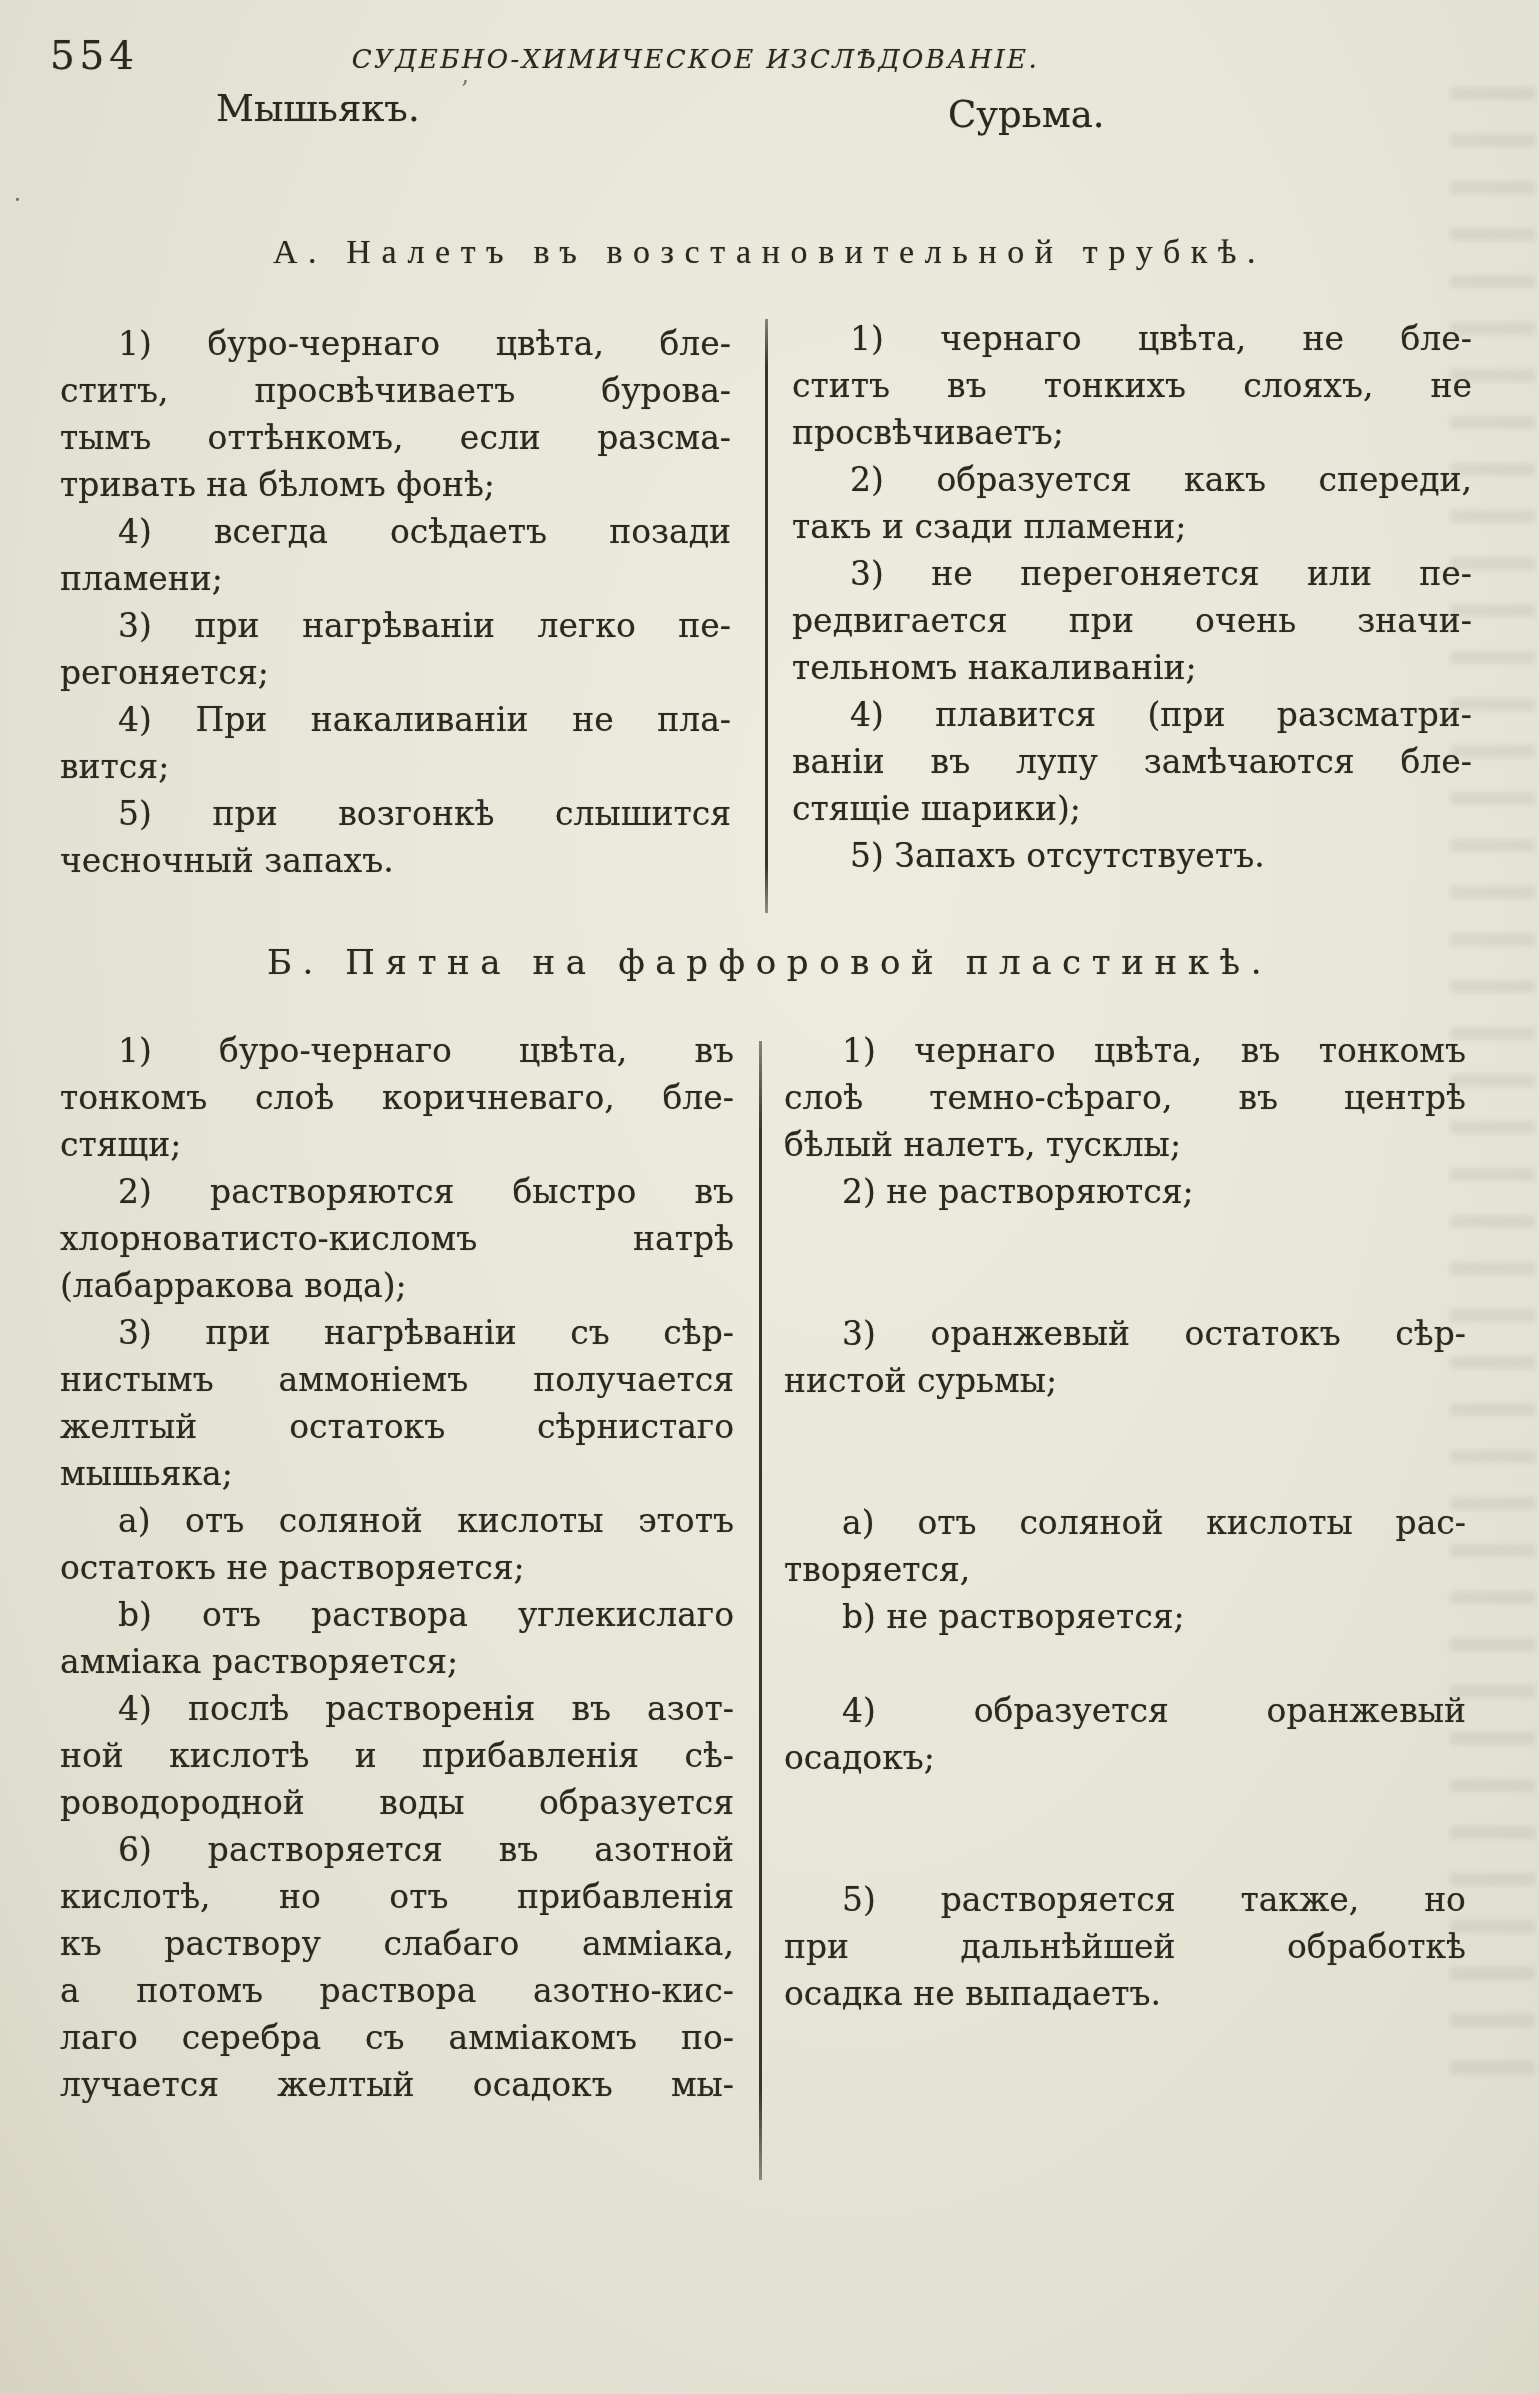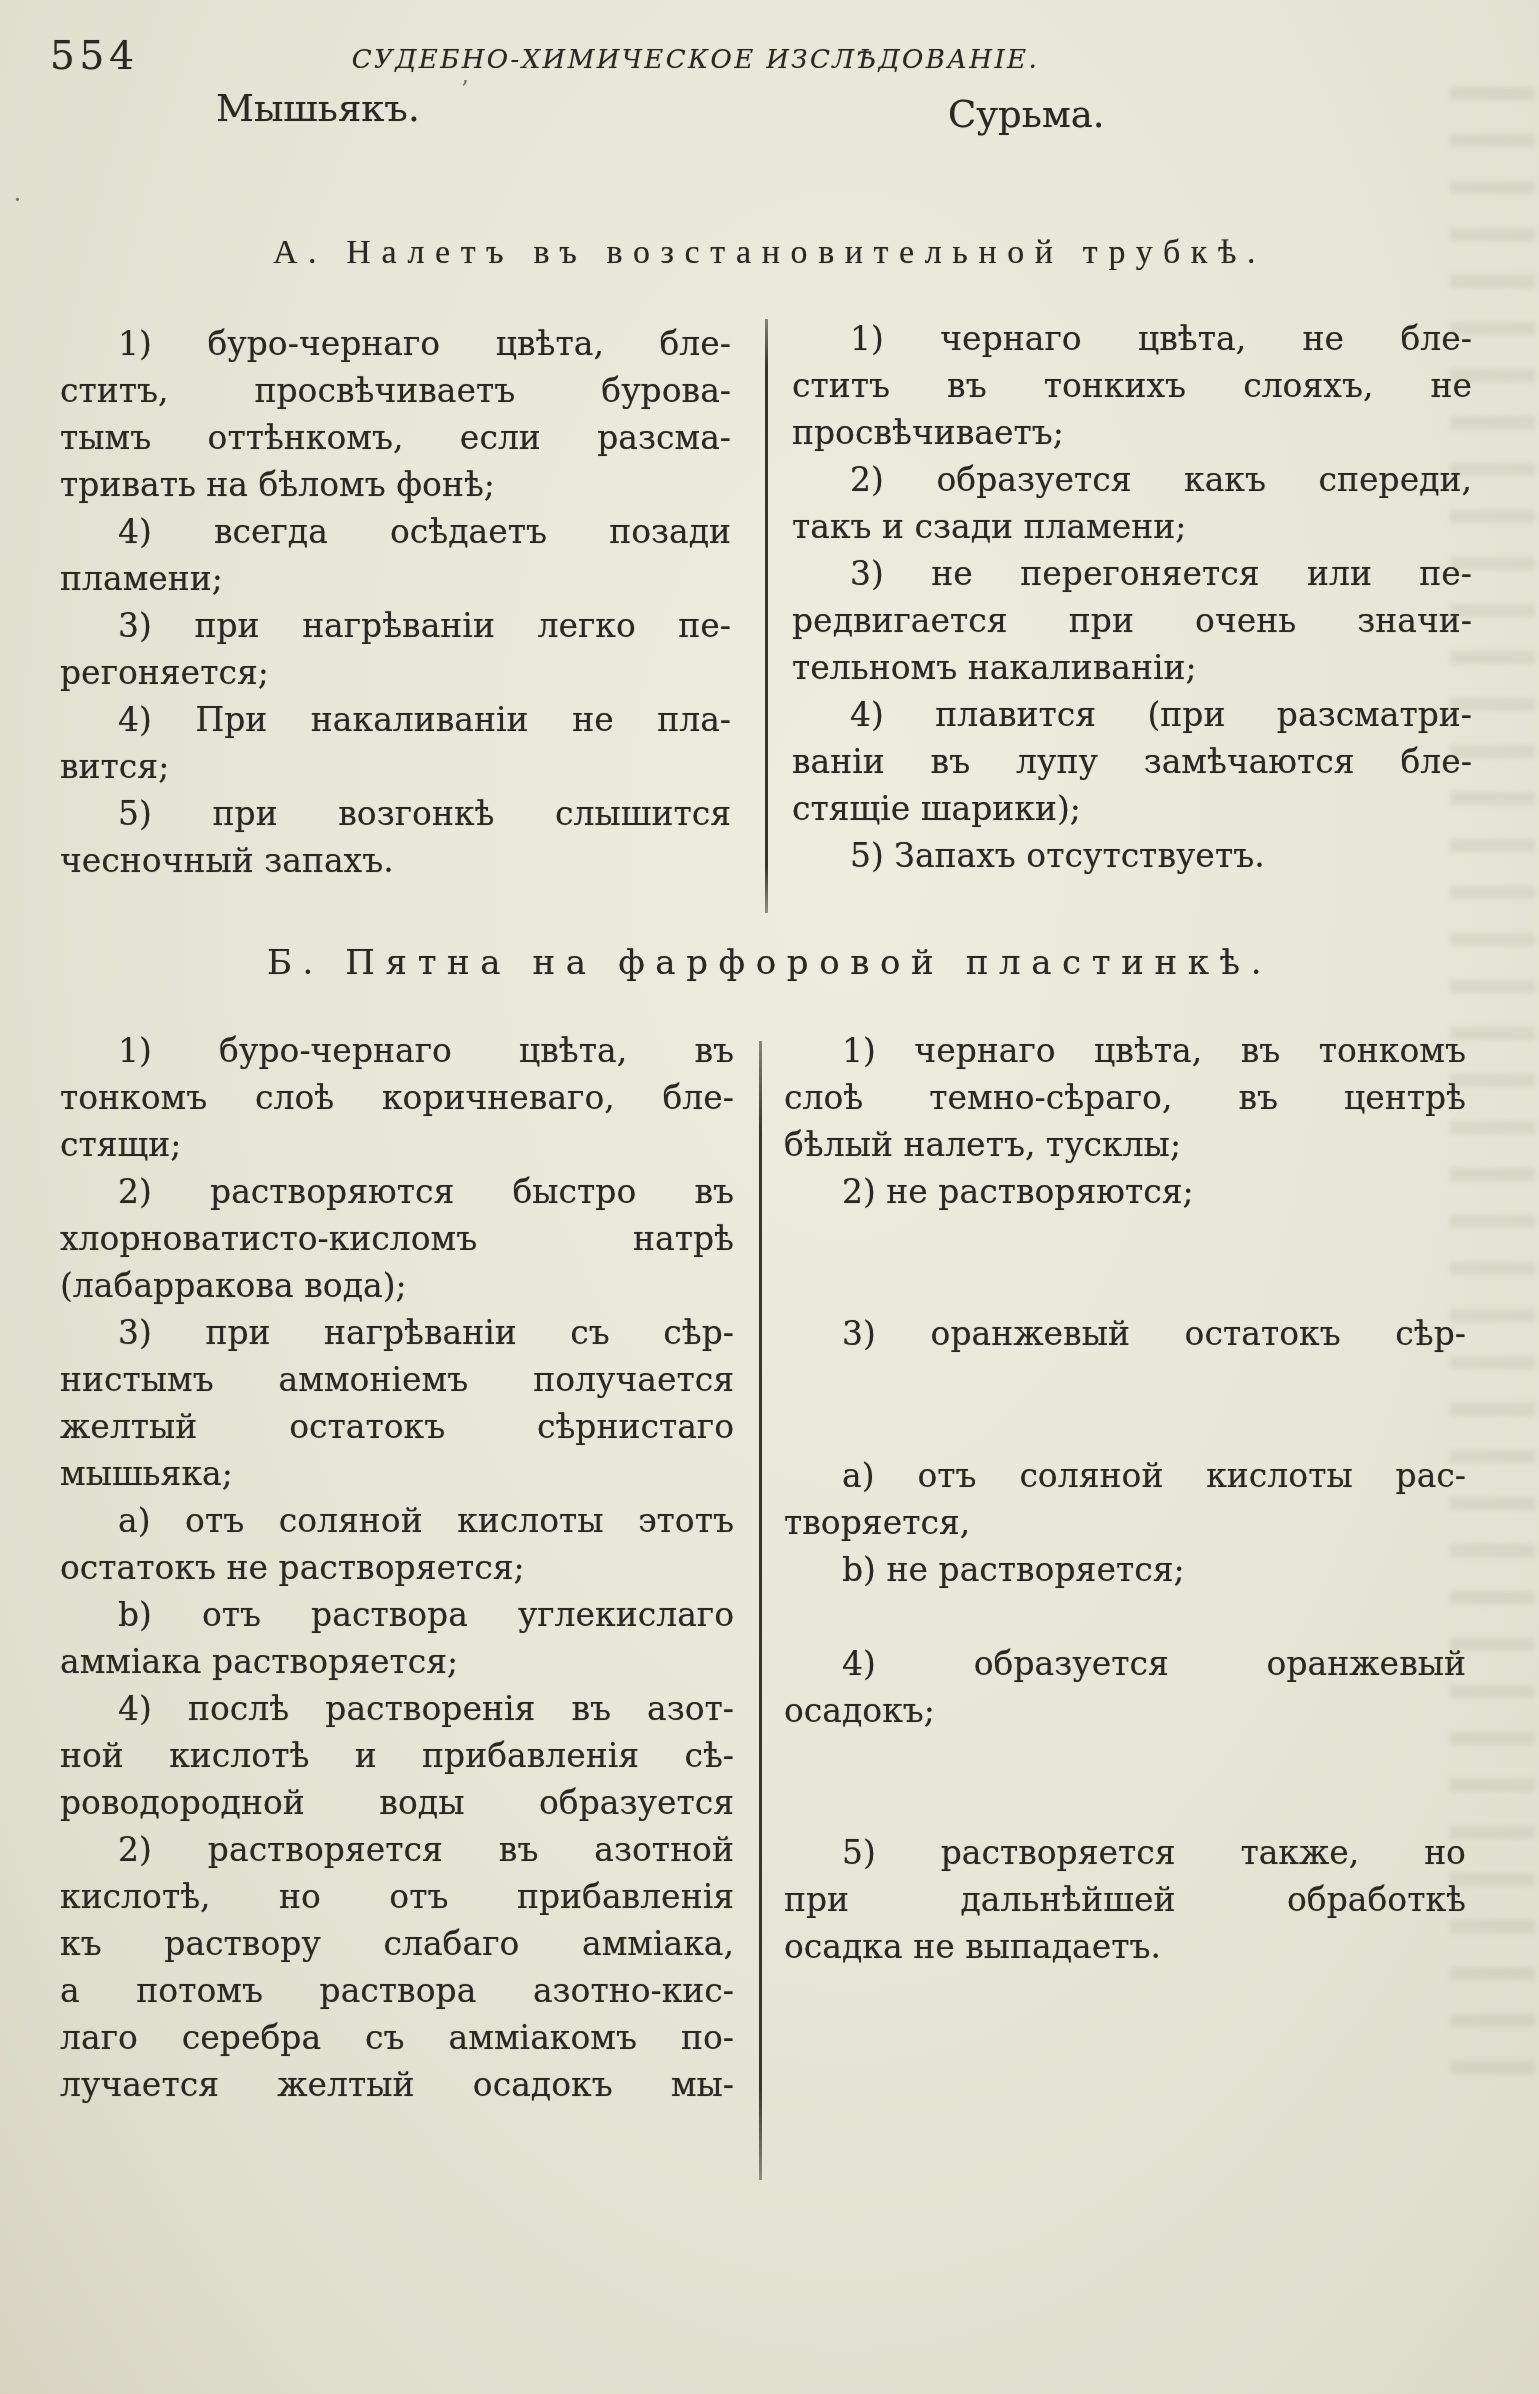--- a/index.html
+++ b/index.html
@@ -156,41 +156,42 @@
       <div>
         <div class="line just first">b) отъ раствора углекислаго</div>
         <div class="line">амміака растворяется;</div>
       </div>
       <div>
         <div class="line just first">4) послѣ растворенія въ азот-</div>
         <div class="line just">ной кислотѣ и прибавленія сѣ-</div>
         <div class="line just">роводородной воды образуется</div>
       </div>
       <div>
-        <div class="line just first">2) растворяется въ азотной</div>
+        <div class="line just first">6) растворяется въ азотной</div>
         <div class="line just">кислотѣ, но отъ прибавленія</div>
         <div class="line just">къ раствору слабаго амміака,</div>
         <div class="line just">а потомъ раствора азотно-кис-</div>
         <div class="line just">лаго серебра съ амміакомъ по-</div>
         <div class="line just">лучается желтый осадокъ мы-</div>
       </div>
     </div>
   <div id="divider-b" class="divider"></div>
   <div id="col-b-right" class="column ink">
       <div>
         <div class="line just first">1) чернаго цвѣта, въ тонкомъ</div>
         <div class="line just">слоѣ темно-сѣраго, въ центрѣ</div>
         <div class="line">бѣлый налетъ, тусклы;</div>
       </div>
       <div>
         <div class="line first">2) не растворяются;</div>
       </div>
       <div style="height: 95px;"></div>
       <div>
         <div class="line just first">3) оранжевый остатокъ сѣр-</div>
+        <div class="line">нистой сурьмы;</div>
       </div>
       <div style="height: 95px;"></div>
       <div>
         <div class="line just first">а) отъ соляной кислоты рас-</div>
         <div class="line">творяется,</div>
       </div>
       <div>
         <div class="line first">b) не растворяется;</div>
       </div>
       <div style="height: 47px;"></div>

